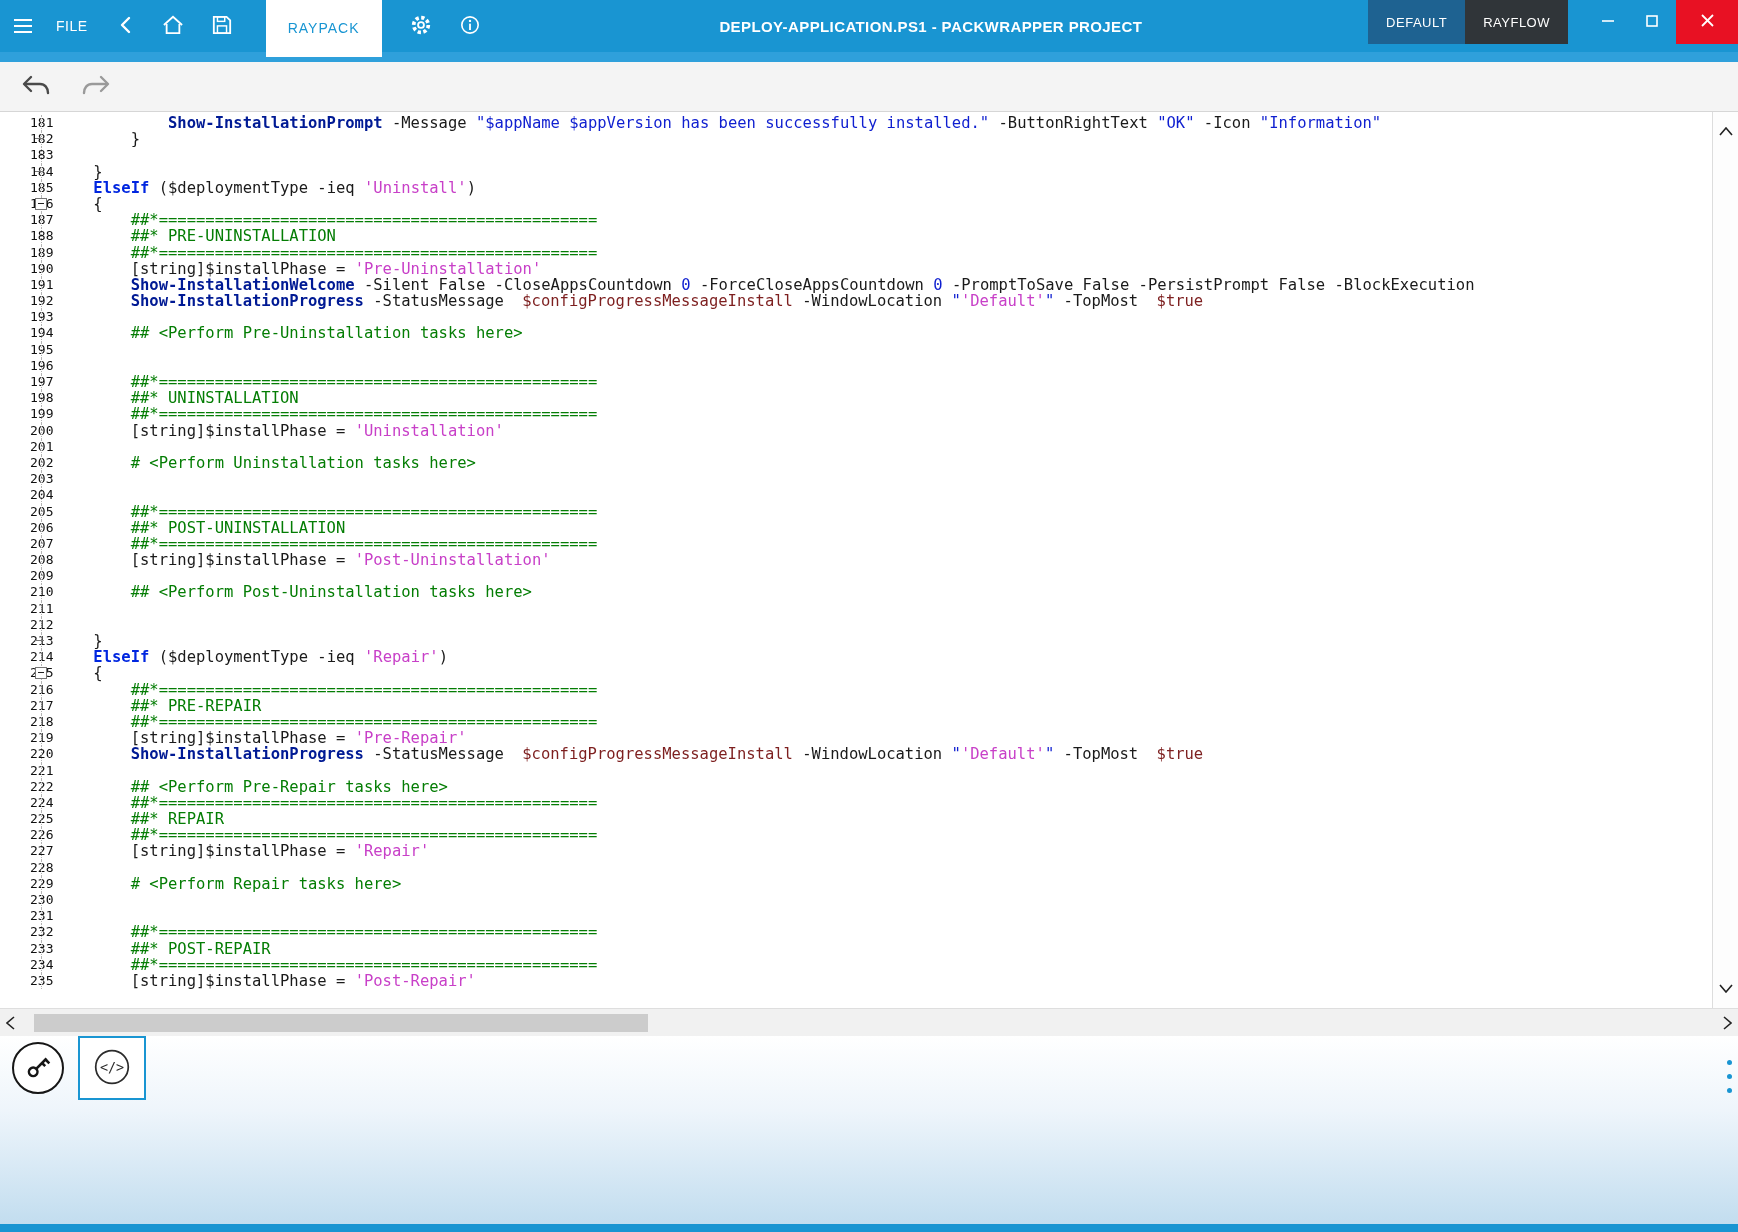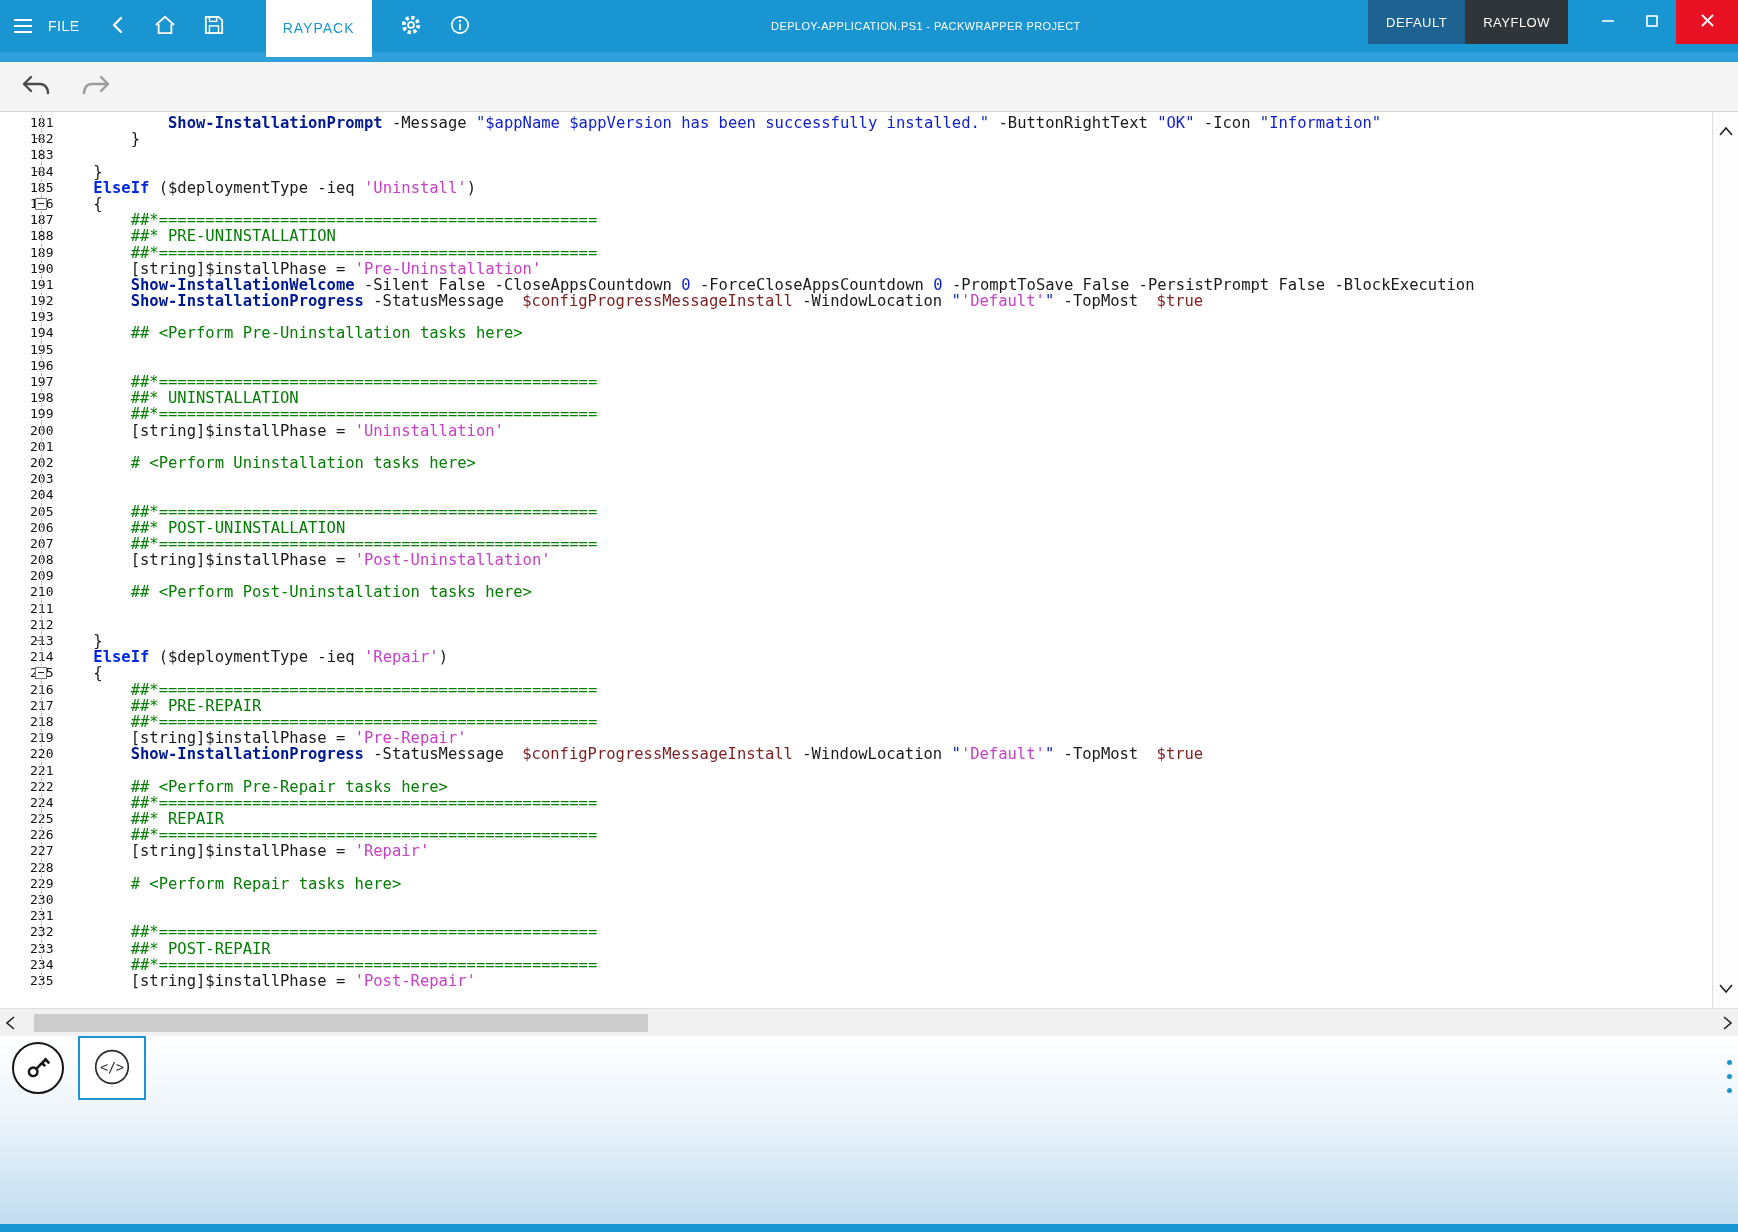--- a/index.html
+++ b/index.html
@@ -5,29 +5,29 @@
   * { box-sizing: border-box; margin: 0; padding: 0; }
   html,body { width:1738px; height:1232px; overflow:hidden; background:#fff;
               font-family:"Liberation Sans", sans-serif; }
 
   
   .titlebar { height:52px; background:var(--titlebar-blue,#1995d2); display:flex;
               align-items:center; color:#fff; position:relative; z-index:5; }
   .tb-left { display:flex; align-items:center; gap:0; height:100%; }
   .tb-btn { background:transparent; border:none; color:#fff; cursor:pointer;
             display:flex; align-items:center; justify-content:center; height:100%; padding:0 14px; }
-  .file-menu { display:flex; align-items:center; gap:16px; background:transparent; border:none;
+  .file-menu { display:flex; align-items:center; gap:24px; background:transparent; border:none;
                color:#fff; height:100%; padding:0 16px 0 14px; cursor:pointer; }
   .hamburger { display:inline-flex; flex-direction:column; gap:4px; }
   .hamburger i { width:18px; height:2px; background:#fff; display:block; }
   .file-label { font-size:14px; letter-spacing:.5px; }
-  .tab { position:relative; z-index:6; margin:4px 0 0 28px; height:58px; width:106px;
+  .tab { position:relative; z-index:6; margin:4px 0 0 20px; height:58px; width:116px;
          background:#fff; color:var(--titlebar-blue,#1995d2); display:flex; align-items:center;
          justify-content:center; font-size:14px; letter-spacing:1px; border:none; cursor:pointer; }
-  .tb-title { flex:1; text-align:center; font-size:11px; font-weight:normal; letter-spacing:.4px;
+  .tb-title { flex:1; text-align:center; font-size:15px; font-weight:bold; letter-spacing:.4px;
               white-space:nowrap; overflow:hidden; }
   .tb-right { display:flex; align-self:flex-start; height:44px; }
   .mode-btn { border:none; color:#fff; font-size:13px; letter-spacing:.5px; padding:0 18px;
               cursor:pointer; height:44px; }
   .default-btn { background:var(--default-btn-bg,#1e6291); }
   .rayflow-btn { background:var(--rayflow-btn-bg,#303539); }
   .win-btn { width:44px; height:44px; border:none; background:transparent; color:#fff;
              display:flex; align-items:center; justify-content:center; cursor:pointer; }
   .win-close { width:62px; background:var(--close-red,#e81123); margin-left:2px; }
   .win-gap { width:18px; }

